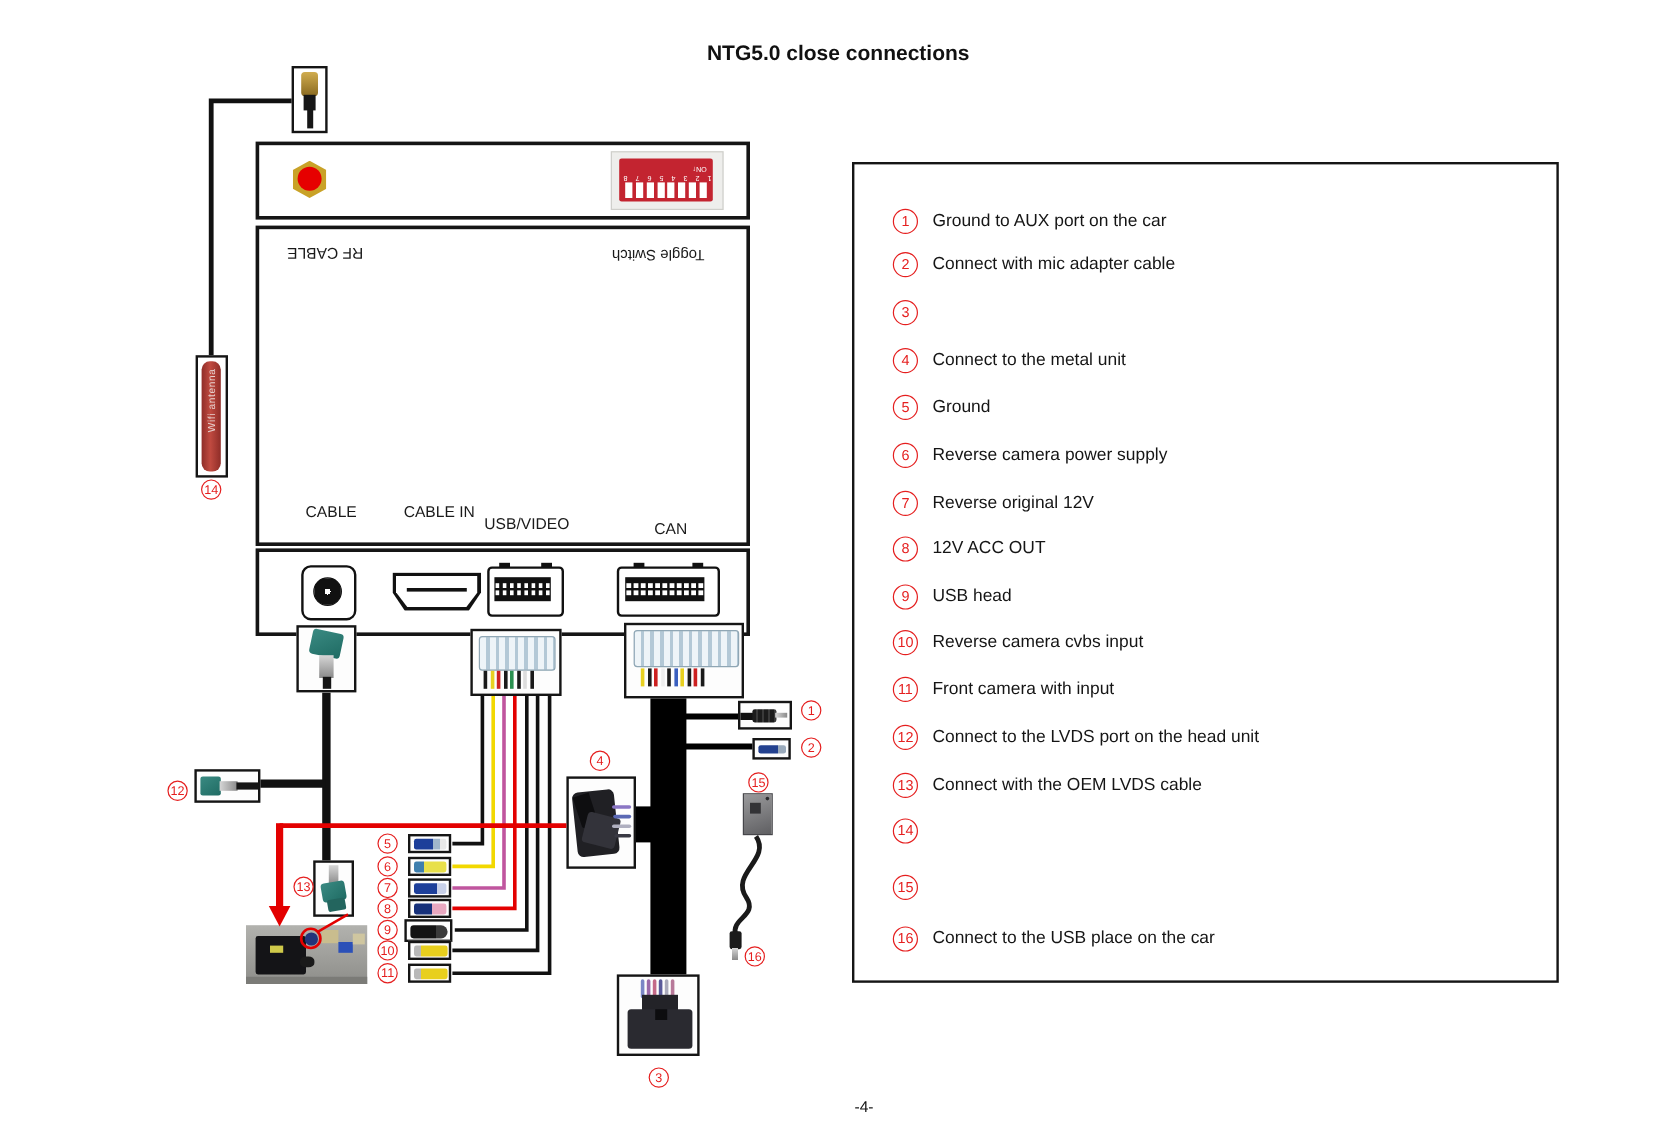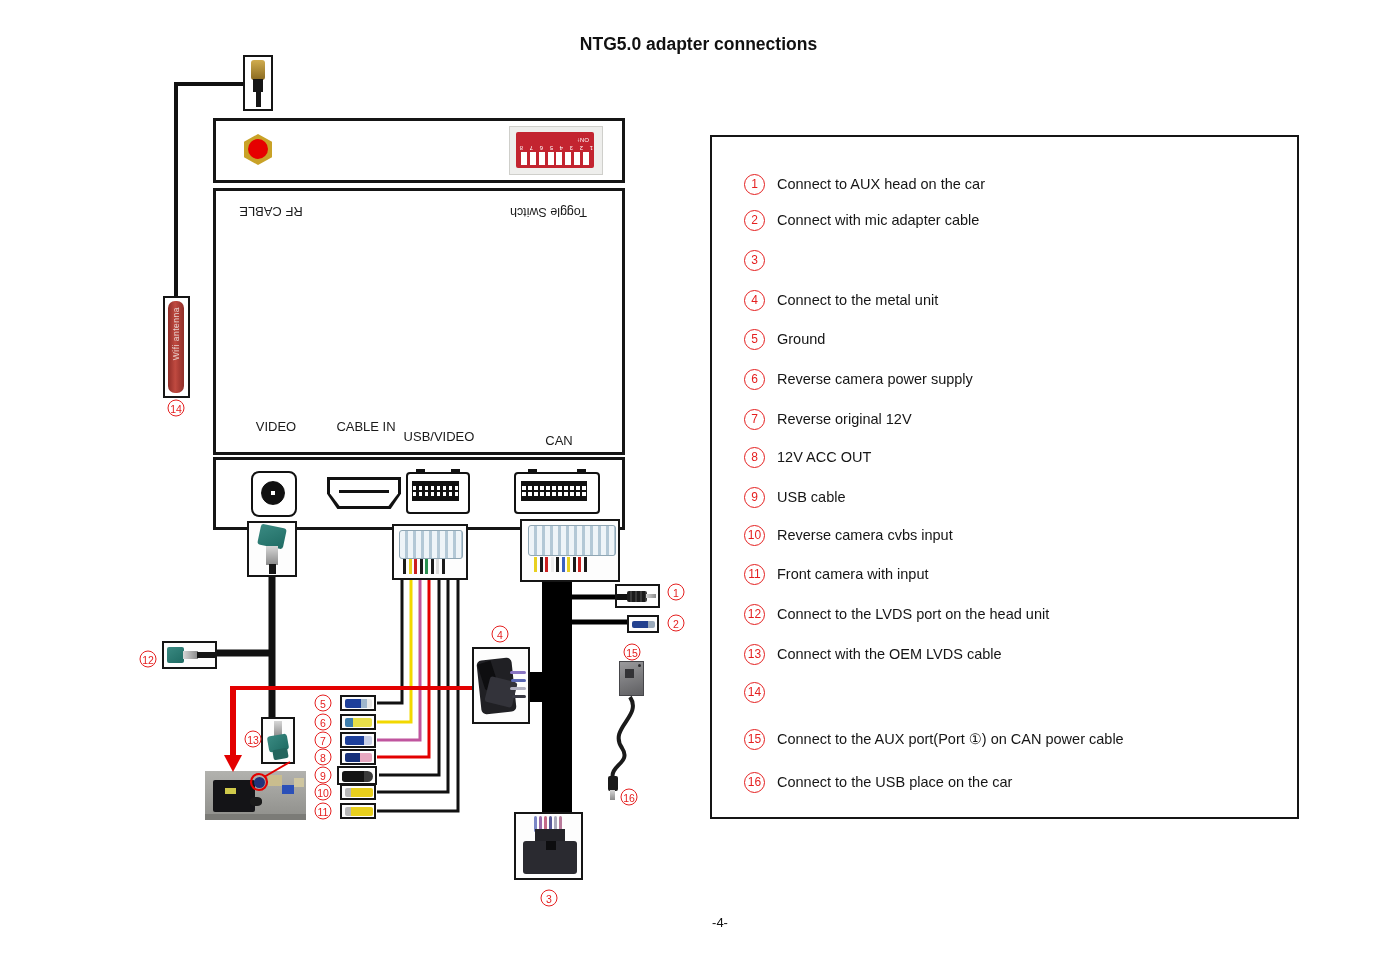--- a/index.html
+++ b/index.html
@@ -101,21 +101,21 @@
   </svg>
 
   <svg class="layer overlay" width="1397" height="953" viewBox="0 0 1397 953">
     <path d="M472 688 H233" stroke="#e30000" stroke-width="4" fill="none"></path>
     <path d="M233 686 V757" stroke="#e30000" stroke-width="6" fill="none"></path>
     <polygon points="233,772 224,755 242,755" fill="#e30000"></polygon>
     <path d="M290 762 L264 777" stroke="#e30000" stroke-width="2" fill="none"></path>
     <circle cx="259" cy="782" r="8" stroke="#e30000" stroke-width="2.2" fill="none"></circle>
   </svg>
 
-  <div class="title">NTG5.0 adapter connections</div>
+  <div class="title">NTG5.0 close connections</div>
 
   <div class="pbox" style="left:243px;top:55px;width:30px;height:56px;">
     <span class="sma-cap"></span>
     <span class="sma-body"></span>
     <span class="sma-cable"></span>
   </div>
 
   <div class="pbox" style="left:163px;top:296px;width:27px;height:102px;">
     <div class="wifi-stick">
       <span>Wifi antenna</span>
@@ -142,21 +142,21 @@
           <div class="dip-digits">1 2 3 4 5 6 7 8</div>
           <div class="dip-on">ON↑</div>
         </div>
       </div>
     </div>
   </div>
 
   <div class="pbox pbox3" style="left:213px;top:188px;width:412px;height:267px;">
     <span class="boxlabel rot180" style="left:15px;top:13px;width:80px;">RF CABLE</span>
     <span class="boxlabel rot180" style="left:290px;top:14px;width:85px;font-size:12.5px;">Toggle Switch</span>
-    <span class="boxlabel" style="left:35px;top:228px;width:50px;">VIDEO</span>
+    <span class="boxlabel" style="left:35px;top:228px;width:50px;">CABLE</span>
     <span class="boxlabel" style="left:110px;top:228px;width:80px;">CABLE IN</span>
     <span class="boxlabel" style="left:183px;top:238px;width:80px;">USB/VIDEO</span>
     <span class="boxlabel" style="left:318px;top:242px;width:50px;">CAN</span>
   </div>
 
   <div class="pbox pbox3" style="left:213px;top:457px;width:412px;height:73px;">
     <div class="lvds-sock" style="left:35px;top:11px;">
       <i class="lvds-core"></i>
     </div>
     <div class="hdmi" style="left:111px;top:17px;">
@@ -348,21 +348,21 @@
   <span class="dbadge" style="left:323px;top:811px;">11</span>
   <span class="dbadge" style="left:148px;top:659px;">12</span>
   <span class="dbadge" style="left:253px;top:739px;">13</span>
   <span class="dbadge" style="left:176px;top:408px;">14</span>
   <span class="dbadge" style="left:632px;top:652px;">15</span>
   <span class="dbadge" style="left:629px;top:797px;">16</span>
 
   <div class="legend">
     <div class="lg-row" style="top:36px;">
         <span class="badge">1</span>
-        <span class="lg-text">Connect to AUX head on the car</span>
+        <span class="lg-text">Ground to AUX port on the car</span>
       </div>
     <div class="lg-row" style="top:72px;">
         <span class="badge">2</span>
         <span class="lg-text">Connect with mic adapter cable</span>
       </div>
     <div class="lg-row" style="top:112px;">
         <span class="badge">3</span>
       </div>
     <div class="lg-row" style="top:152px;">
         <span class="badge">4</span>
@@ -379,21 +379,21 @@
     <div class="lg-row" style="top:271px;">
         <span class="badge">7</span>
         <span class="lg-text">Reverse original 12V</span>
       </div>
     <div class="lg-row" style="top:309px;">
         <span class="badge">8</span>
         <span class="lg-text">12V ACC OUT</span>
       </div>
     <div class="lg-row" style="top:349px;">
         <span class="badge">9</span>
-        <span class="lg-text">USB cable</span>
+        <span class="lg-text">USB head</span>
       </div>
     <div class="lg-row" style="top:387px;">
         <span class="badge">10</span>
         <span class="lg-text">Reverse camera cvbs input</span>
       </div>
     <div class="lg-row" style="top:426px;">
         <span class="badge">11</span>
         <span class="lg-text">Front camera with input</span>
       </div>
     <div class="lg-row" style="top:466px;">
@@ -402,21 +402,20 @@
       </div>
     <div class="lg-row" style="top:506px;">
         <span class="badge">13</span>
         <span class="lg-text">Connect with the OEM LVDS cable</span>
       </div>
     <div class="lg-row" style="top:544px;">
         <span class="badge">14</span>
       </div>
     <div class="lg-row" style="top:591px;">
         <span class="badge">15</span>
-        <span class="lg-text">Connect to the AUX port(Port ①) on CAN power cable</span>
       </div>
     <div class="lg-row" style="top:634px;">
         <span class="badge">16</span>
         <span class="lg-text">Connect to the USB place on the car</span>
       </div>
   </div>
 
   <div class="pagenum">-4-</div>
 </div>
 

